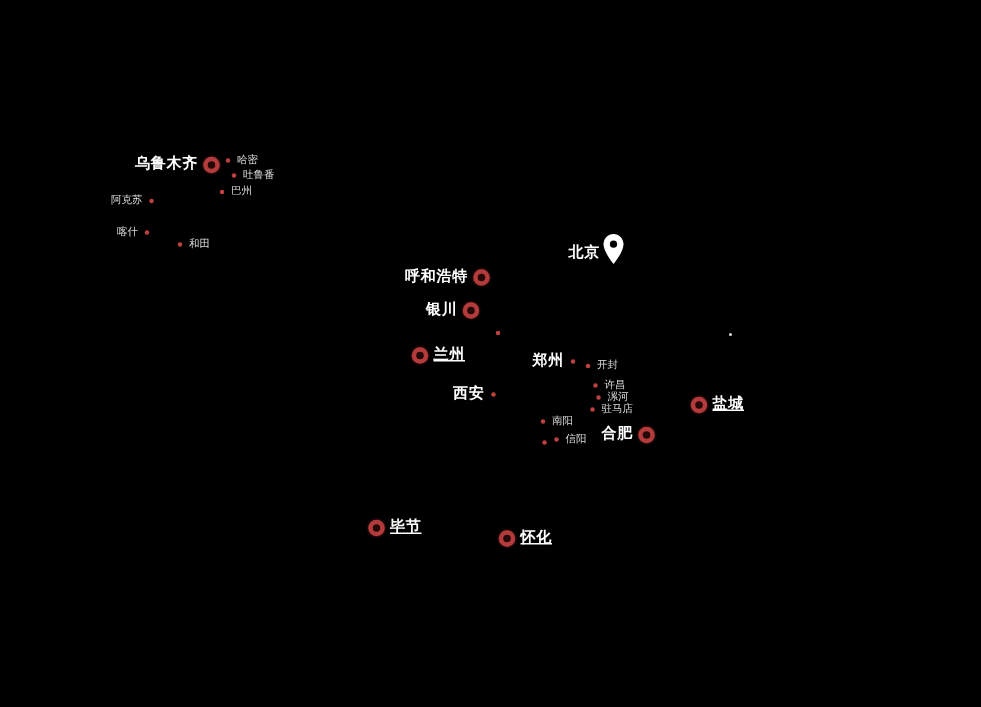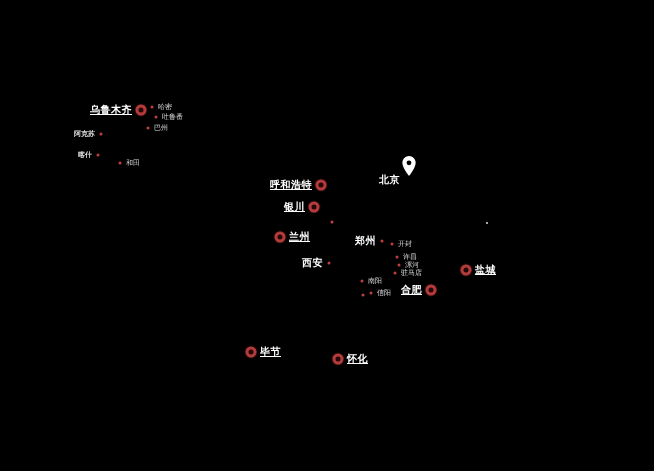--- a/index.html
+++ b/index.html
@@ -16,39 +16,39 @@
     width:5px;height:5px;
     border:3px solid var(--ring,#b43b3b);
     background:#240707;
     box-shadow:0 0 2px rgba(180,50,50,.6);
   }
   .marker.dot{width:3px;height:3px;background:var(--dot,#c04040);}
   .label{position:absolute;top:0;transform:translateY(-50%);white-space:nowrap;line-height:1;}
   .label-major{font-size:10px;font-weight:700;color:var(--label,#fff);letter-spacing:.5px;text-shadow:0 1px 2px rgba(0,0,0,.9);}
   .label-minor{font-size:7px;font-weight:400;color:var(--minor,#ddd);text-shadow:0 1px 1px rgba(0,0,0,.9);}
   .m-ring.side-right .label{left:9px;text-decoration:underline;}
-  .m-ring.side-left  .label{right:9px;text-decoration:underline;}
+  .m-ring.side-left  .label{right:9px;}
   .m-dot.side-right  .label{left:6px;}
-  .m-dot.side-left   .label{right:6px;font-weight:bold;}
+  .m-dot.side-left   .label{right:6px;}
   .stray-dot{position:absolute;width:3px;height:3px;border-radius:50%;background:var(--dot,#c04040);transform:translate(-50%,-50%);}
   .speck{position:absolute;width:2px;height:2px;border-radius:50%;background:#fff;opacity:.85;transform:translate(-50%,-50%);}
   .pin{position:absolute;transform:translate(-50%,-100%);}
   .pin-label{position:absolute;transform:translate(-100%,-50%);}
 </style>
 </head>
 <body>
 
 <div id="map" style="background: rgb(0, 0, 0);">
   <div id="pin" class="pin" style="left: 409px; top: 181px;">
     <svg width="16" height="22" viewBox="0 0 24 32" aria-hidden="true">
       <path d="M12 1C6.5 1 2 5.6 2 11.2 2 19 12 31 12 31s10-11.8 10-19.8C22 5.6 17.5 1 12 1z" fill="#ffffff"></path>
       <circle cx="12" cy="11.2" r="3.6" fill="#000000"></circle>
     </svg>
   </div>
-  <span id="pin-label" class="label-major pin-label" style="left: 400px; top: 180px;">北京</span>
+  <span id="pin-label" class="label-major pin-label" style="left: 400px; top: 168px;">北京</span>
 <div class="city side-left m-ring" style="left: 141px; top: 110px;">
       <span class="marker ring"></span>
       <span class="label label-major">乌鲁木齐</span>
     </div>
     <div class="city side-right m-dot" style="left: 152px; top: 107px;">
       <span class="marker dot"></span>
       <span class="label label-minor">哈密</span>
     </div>
     <div class="city side-right m-dot" style="left: 156px; top: 117px;">
       <span class="marker dot"></span>

